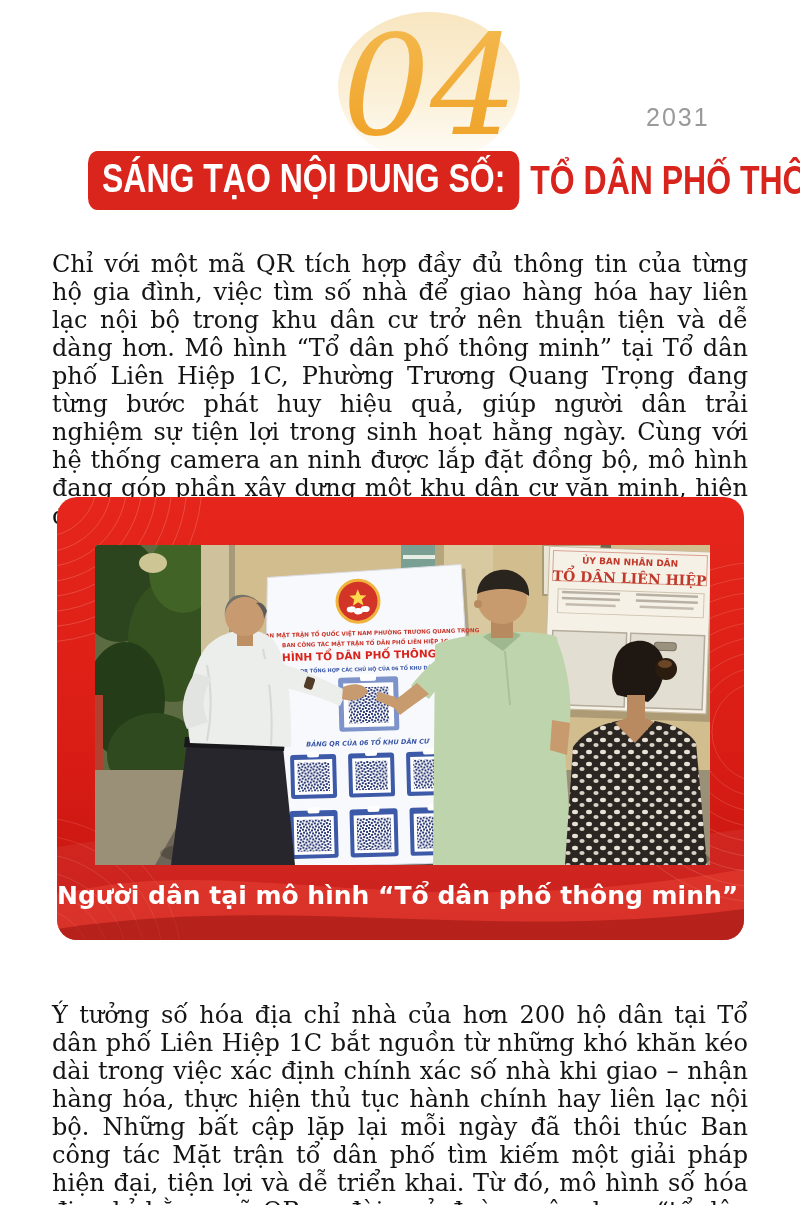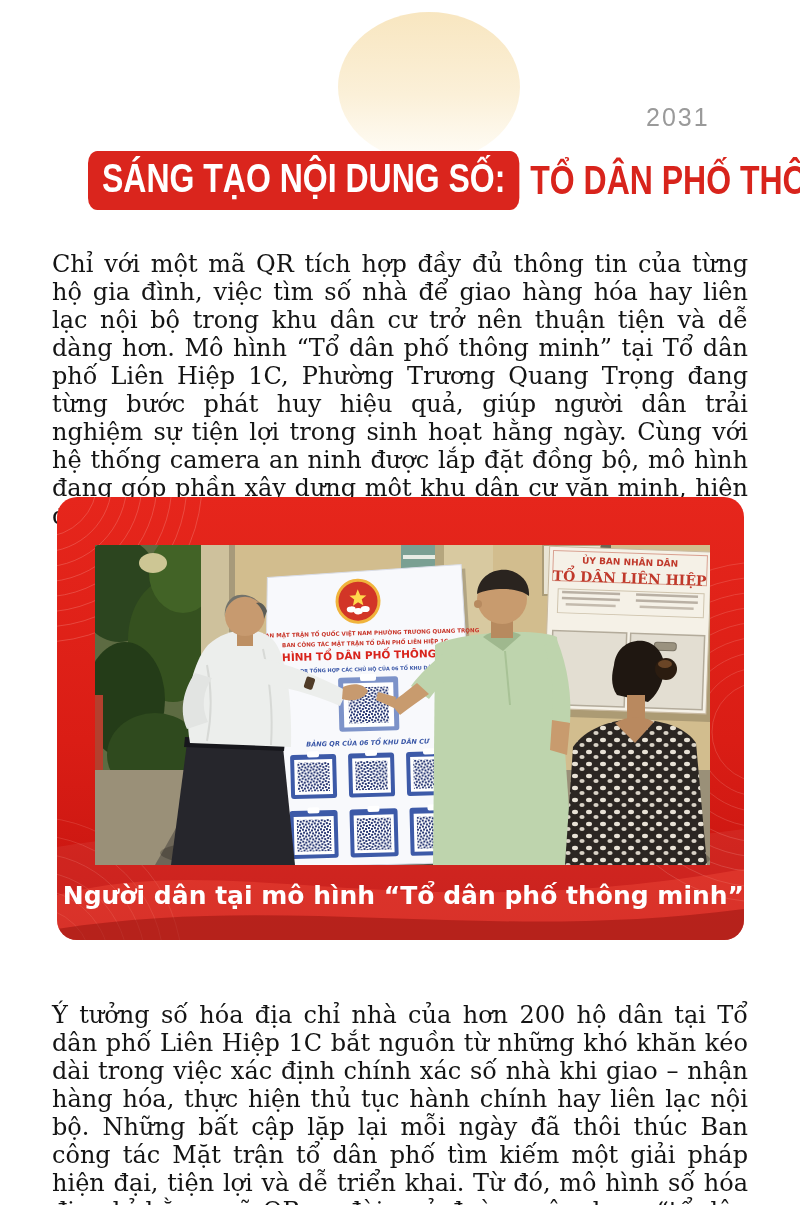--- a/index.html
+++ b/index.html
@@ -27,29 +27,30 @@
   .para{position:absolute;left:52px;width:696px;font-family:"DejaVu Serif",serif;
     font-size:24px;line-height:28px;color:#141414;text-align:justify;}
   .para-intro{top:226px;}
   .para-body{top:977px;}
 
   
   .photo-card{position:absolute;left:57px;top:497px;width:687px;height:443px;border-radius:20px;
     background:linear-gradient(180deg,#e6261c 0%,#da1d15 55%,#c41410 100%);overflow:hidden;}
   .card-decor{position:absolute;left:0;top:0;width:687px;height:443px;}
   .photo-frame{position:absolute;left:38px;top:48px;width:615px;height:320px;overflow:hidden;background:#c9b283;}
-  .photo-caption{position:absolute;left:0;right:0;top:384px;text-align:right;color:#ffffff;
+  .photo-caption{position:absolute;left:0;right:0;top:384px;text-align:left;color:#ffffff;
     font-family:"DejaVu Sans",sans-serif;font-weight:700;font-size:25px;}
 </style>
 </head>
 <body>
 
 <div class="page">
 
   <div class="issue-ellipse"></div>
+  <div class="issue-number">04</div>
   <div class="header-year">2031</div>
 
   <div class="title-row">
     <span class="title-badge">SÁNG TẠO NỘI DUNG SỐ:</span>
     <span class="title-headline">TỔ DÂN PHỐ THÔNG MINH</span>
   </div>
 
   <p class="para para-intro">Chỉ với một mã QR tích hợp đầy đủ thông tin của từng hộ gia đình, việc tìm số nhà để giao hàng hóa hay liên lạc nội bộ trong khu dân cư trở nên thuận tiện và dễ dàng hơn. Mô hình “Tổ dân phố thông minh” tại Tổ dân phố Liên Hiệp 1C, Phường Trương Quang Trọng đang từng bước phát huy hiệu quả, giúp người dân trải nghiệm sự tiện lợi trong sinh hoạt hằng ngày. Cùng với hệ thống camera an ninh được lắp đặt đồng bộ, mô hình đang góp phần xây dựng một khu dân cư văn minh, hiện đại và an toàn.</p>
 
   <div class="photo-card">

